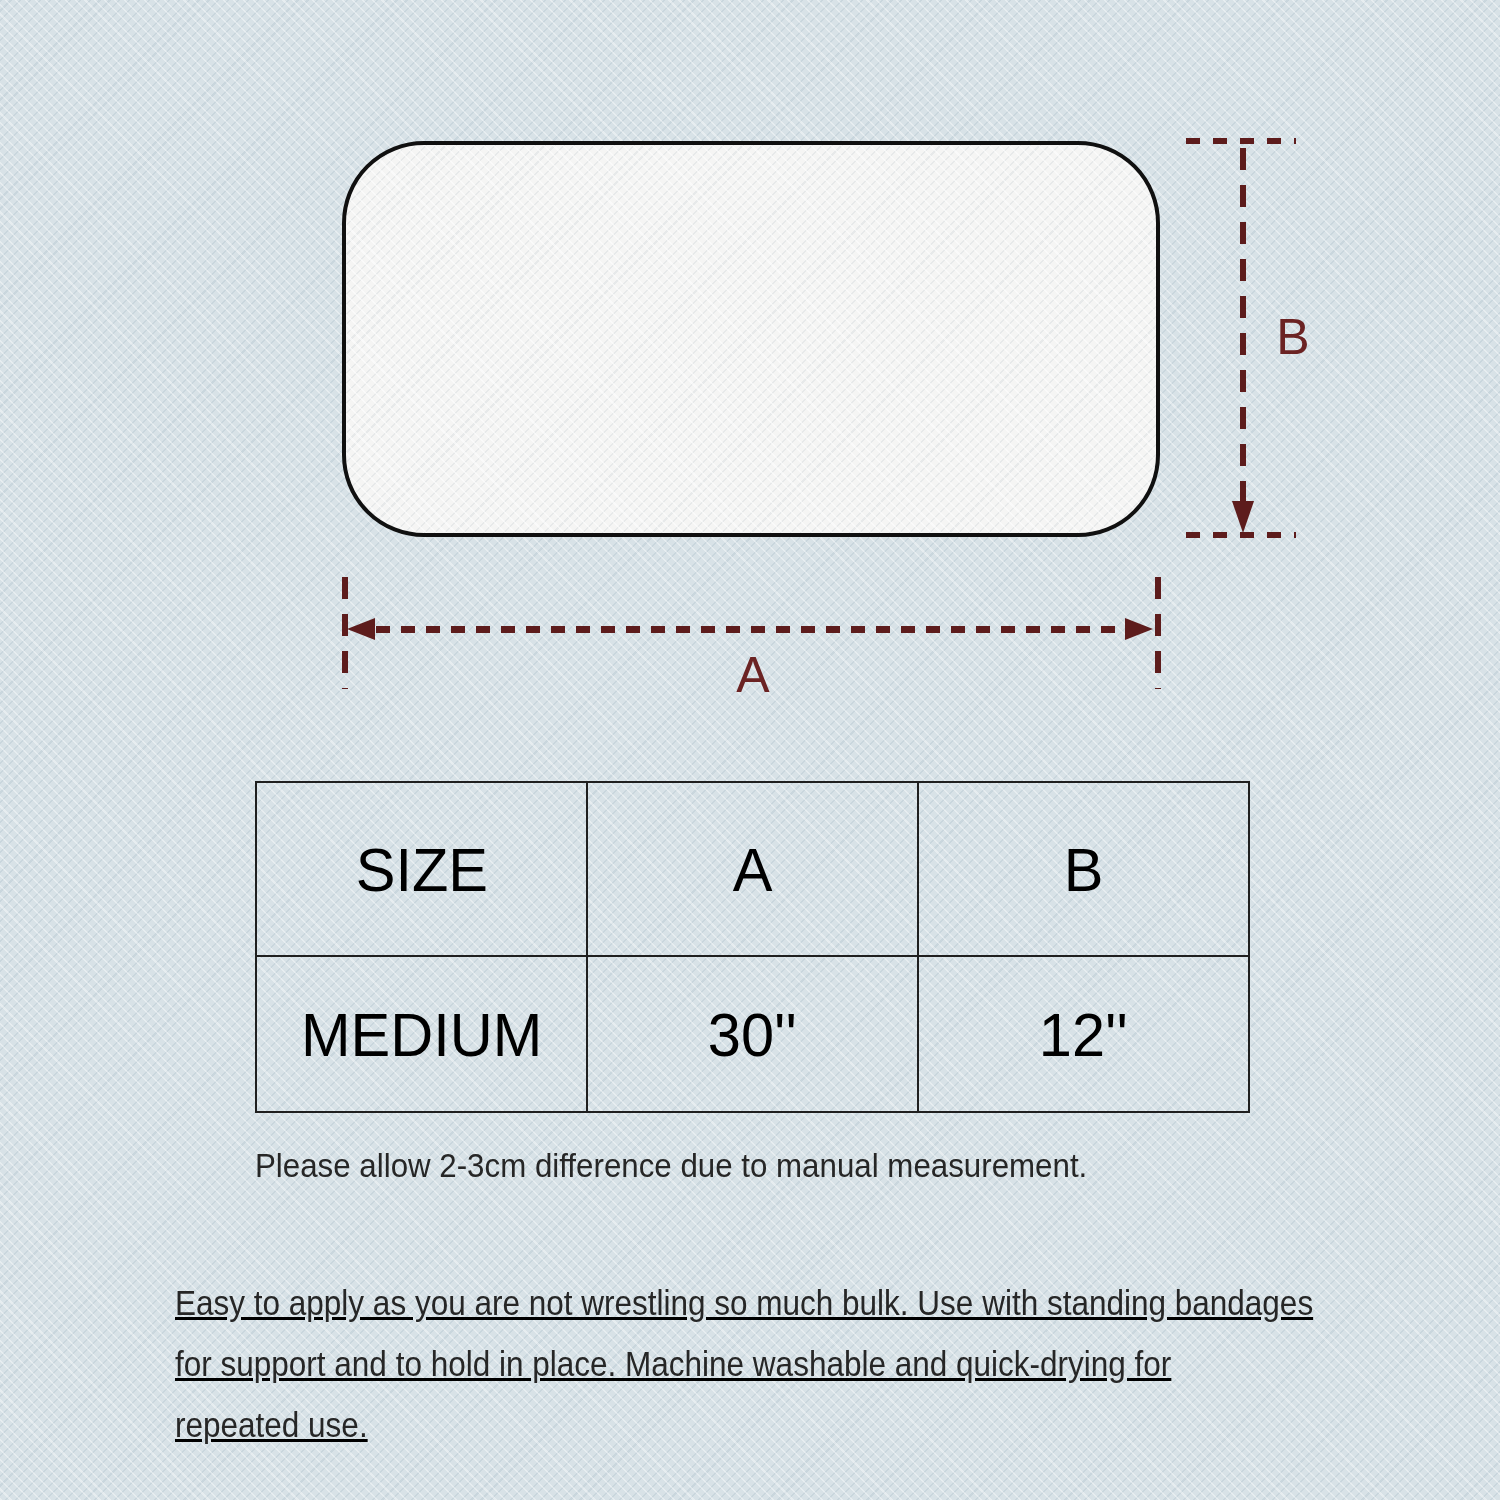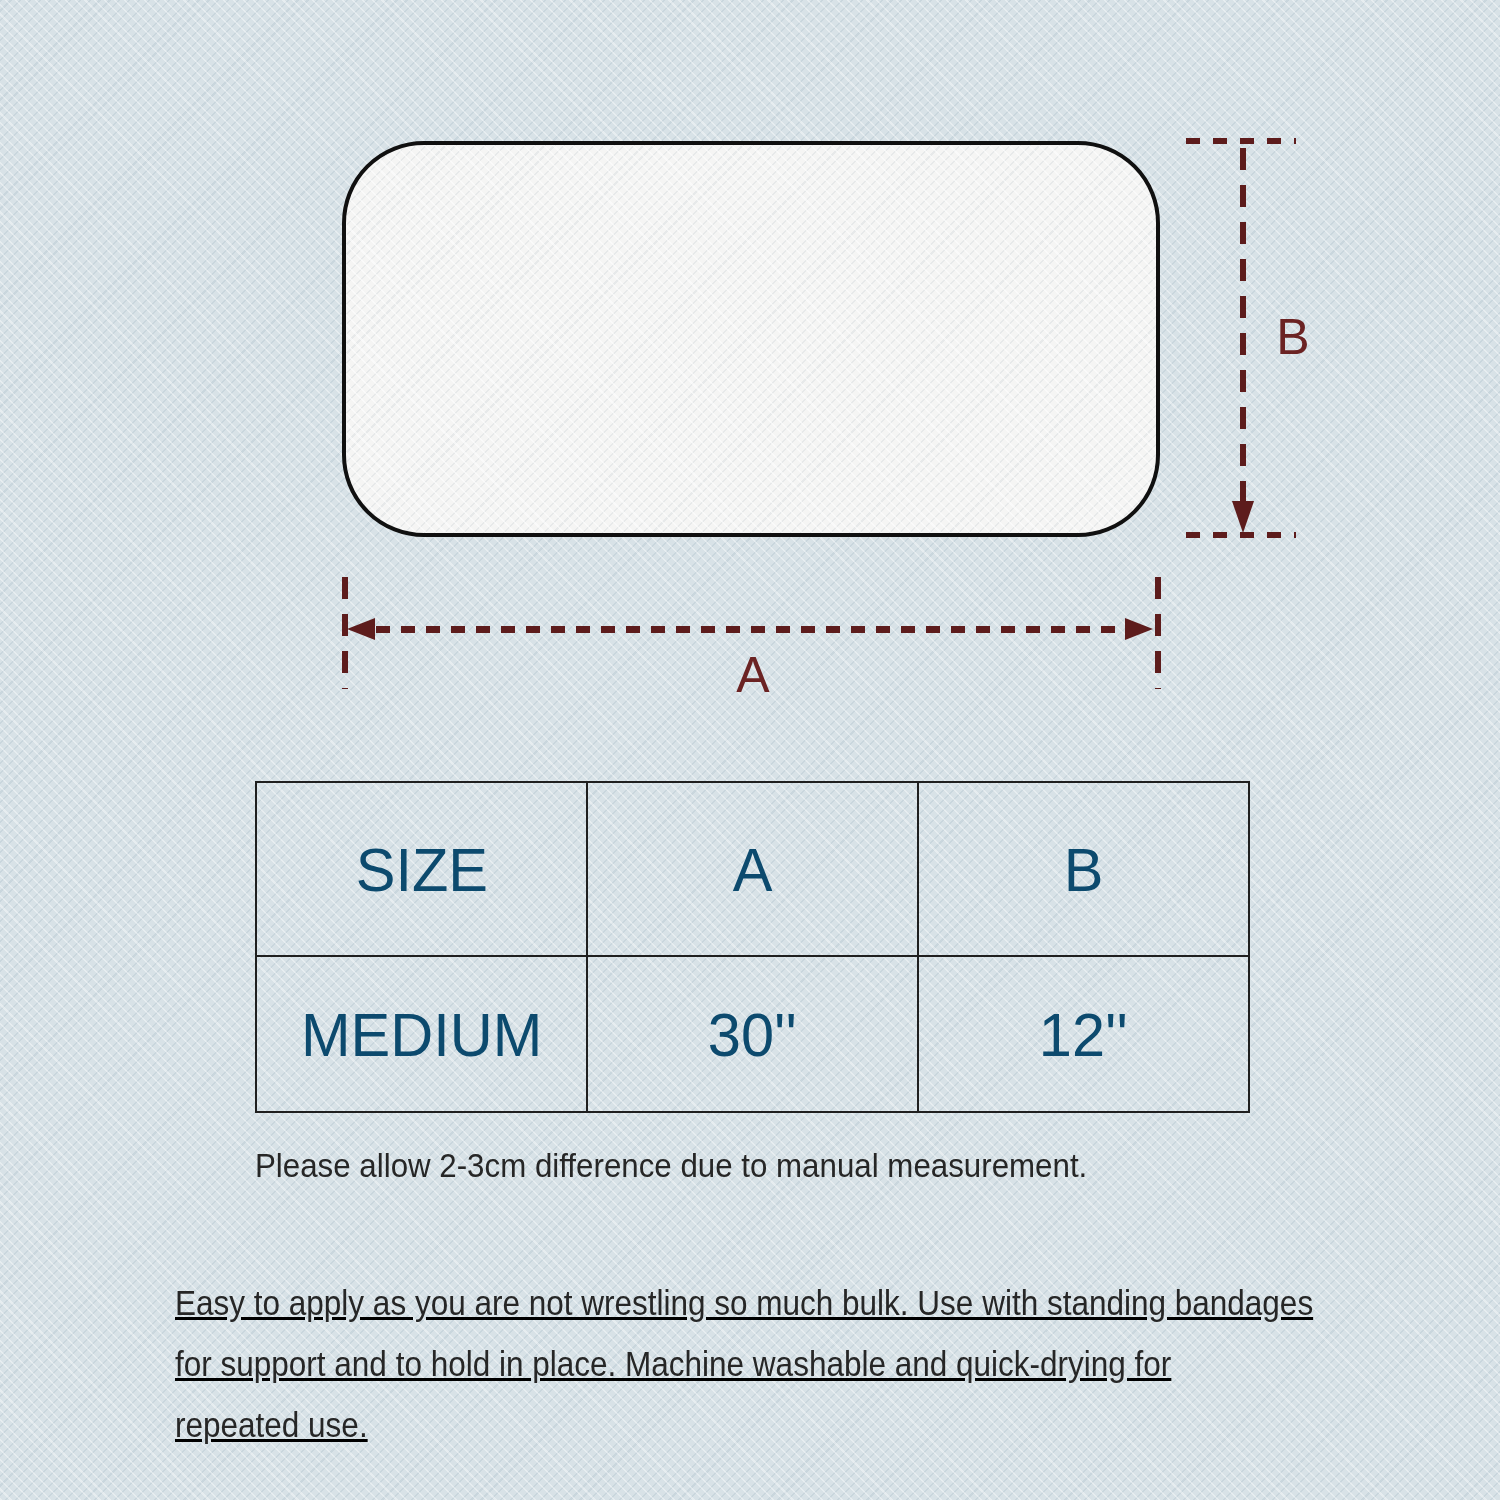--- a/index.html
+++ b/index.html
@@ -32,21 +32,21 @@
   .arrow-right{width:0;height:0;border-top:11px solid transparent;border-bottom:11px solid transparent;border-left:28px solid #5d1c1c;}
   .dim-label{color:#6b2323;font-size:50px;line-height:1;text-align:center;}
 
   
   table.size-table{
     left:255px;top:781px;width:995px;height:332px;position:absolute;
     border-collapse:collapse;table-layout:fixed;
   }
   table.size-table td{
     border:2px solid #1f1f1f;text-align:center;vertical-align:middle;
-    font-size:62px;color:#0c4a6e;padding:0;
+    font-size:62px;color:#000000;padding:0;
   }
   table.size-table td span{display:inline-block;transform:scaleX(.96);}
   tr.r-head{height:112px;}
   tr.r-data{height:100px;}
 
   .note-text{
     left:255px;top:1146px;font-size:34px;color:#262626;white-space:nowrap;
     transform:scaleX(.92);transform-origin:left top;
   }
   .desc-block{left:175px;top:1272px;text-decoration:underline;}

